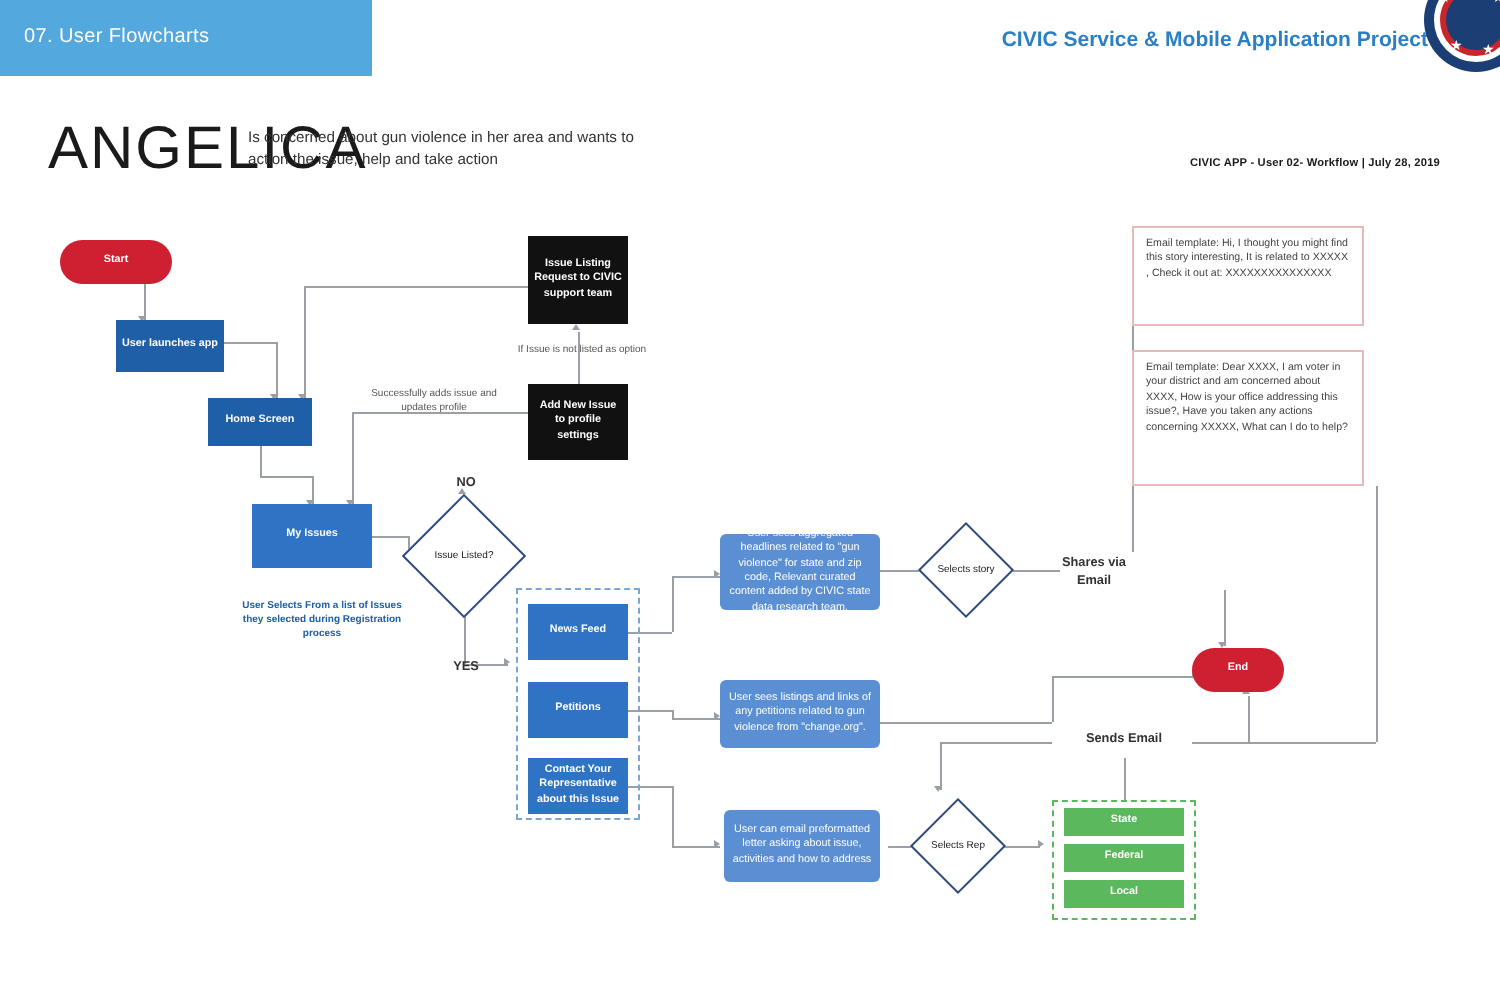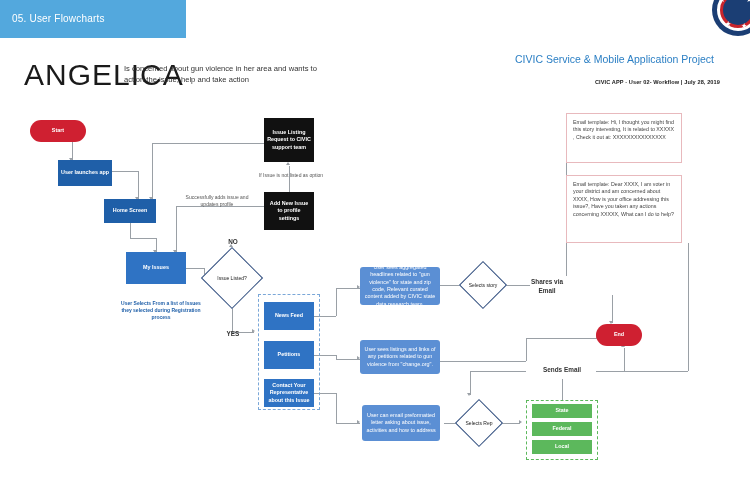--- a/index.html
+++ b/index.html
@@ -20,21 +20,21 @@
     background: #53a8dd;
   }
   #header-band-label {
     position: absolute; left: 12px; top: 13px;
     font-size: 10px; color: #ffffff;
     letter-spacing: .2px; font-weight: 400;
   }
   #project-title {
     position: absolute; right: 36px; top: 14px;
     font-size: 10.5px; color: #2b7fc4;
-    font-weight: normal; white-space: nowrap; margin-top: 39px;
+    font-weight: bold; white-space: nowrap;
   }
   #seal-badge {
     position: absolute; right: -14px; top: -16px;
     width: 52px; height: 52px; border-radius: 50%;
     background: #1b3e74; overflow: hidden;
   }
   #seal-badge .ring {
     position: absolute; left: 5px; top: 5px;
     width: 42px; height: 42px; border-radius: 50%;
     border: 3px solid #ffffff; box-sizing: border-box;
@@ -121,21 +121,21 @@
   .arr.right {
     border-left: 3.6px solid #9aa0a6;
     border-top: 2.6px solid transparent;
     border-bottom: 2.6px solid transparent;
   }
 </style>
 </head>
 <body>
 
 <div id="header-band">
-  <div id="header-band-label">05. User Flowcharts</div>
+  <div id="header-band-label">07. User Flowcharts</div>
 </div>
 <div id="project-title">CIVIC Service &amp; Mobile Application Project</div>
 <div id="seal-badge">
   <div class="ring"></div>
   <div class="inner"></div>
 
   <span class="star" style="left:7px;top:12px;">★</span>
   <span class="star" style="left:34px;top:12px;">★</span>
   <span class="star" style="left:13px;top:36px;">★</span>
   <span class="star" style="left:29px;top:38px;">★</span>

